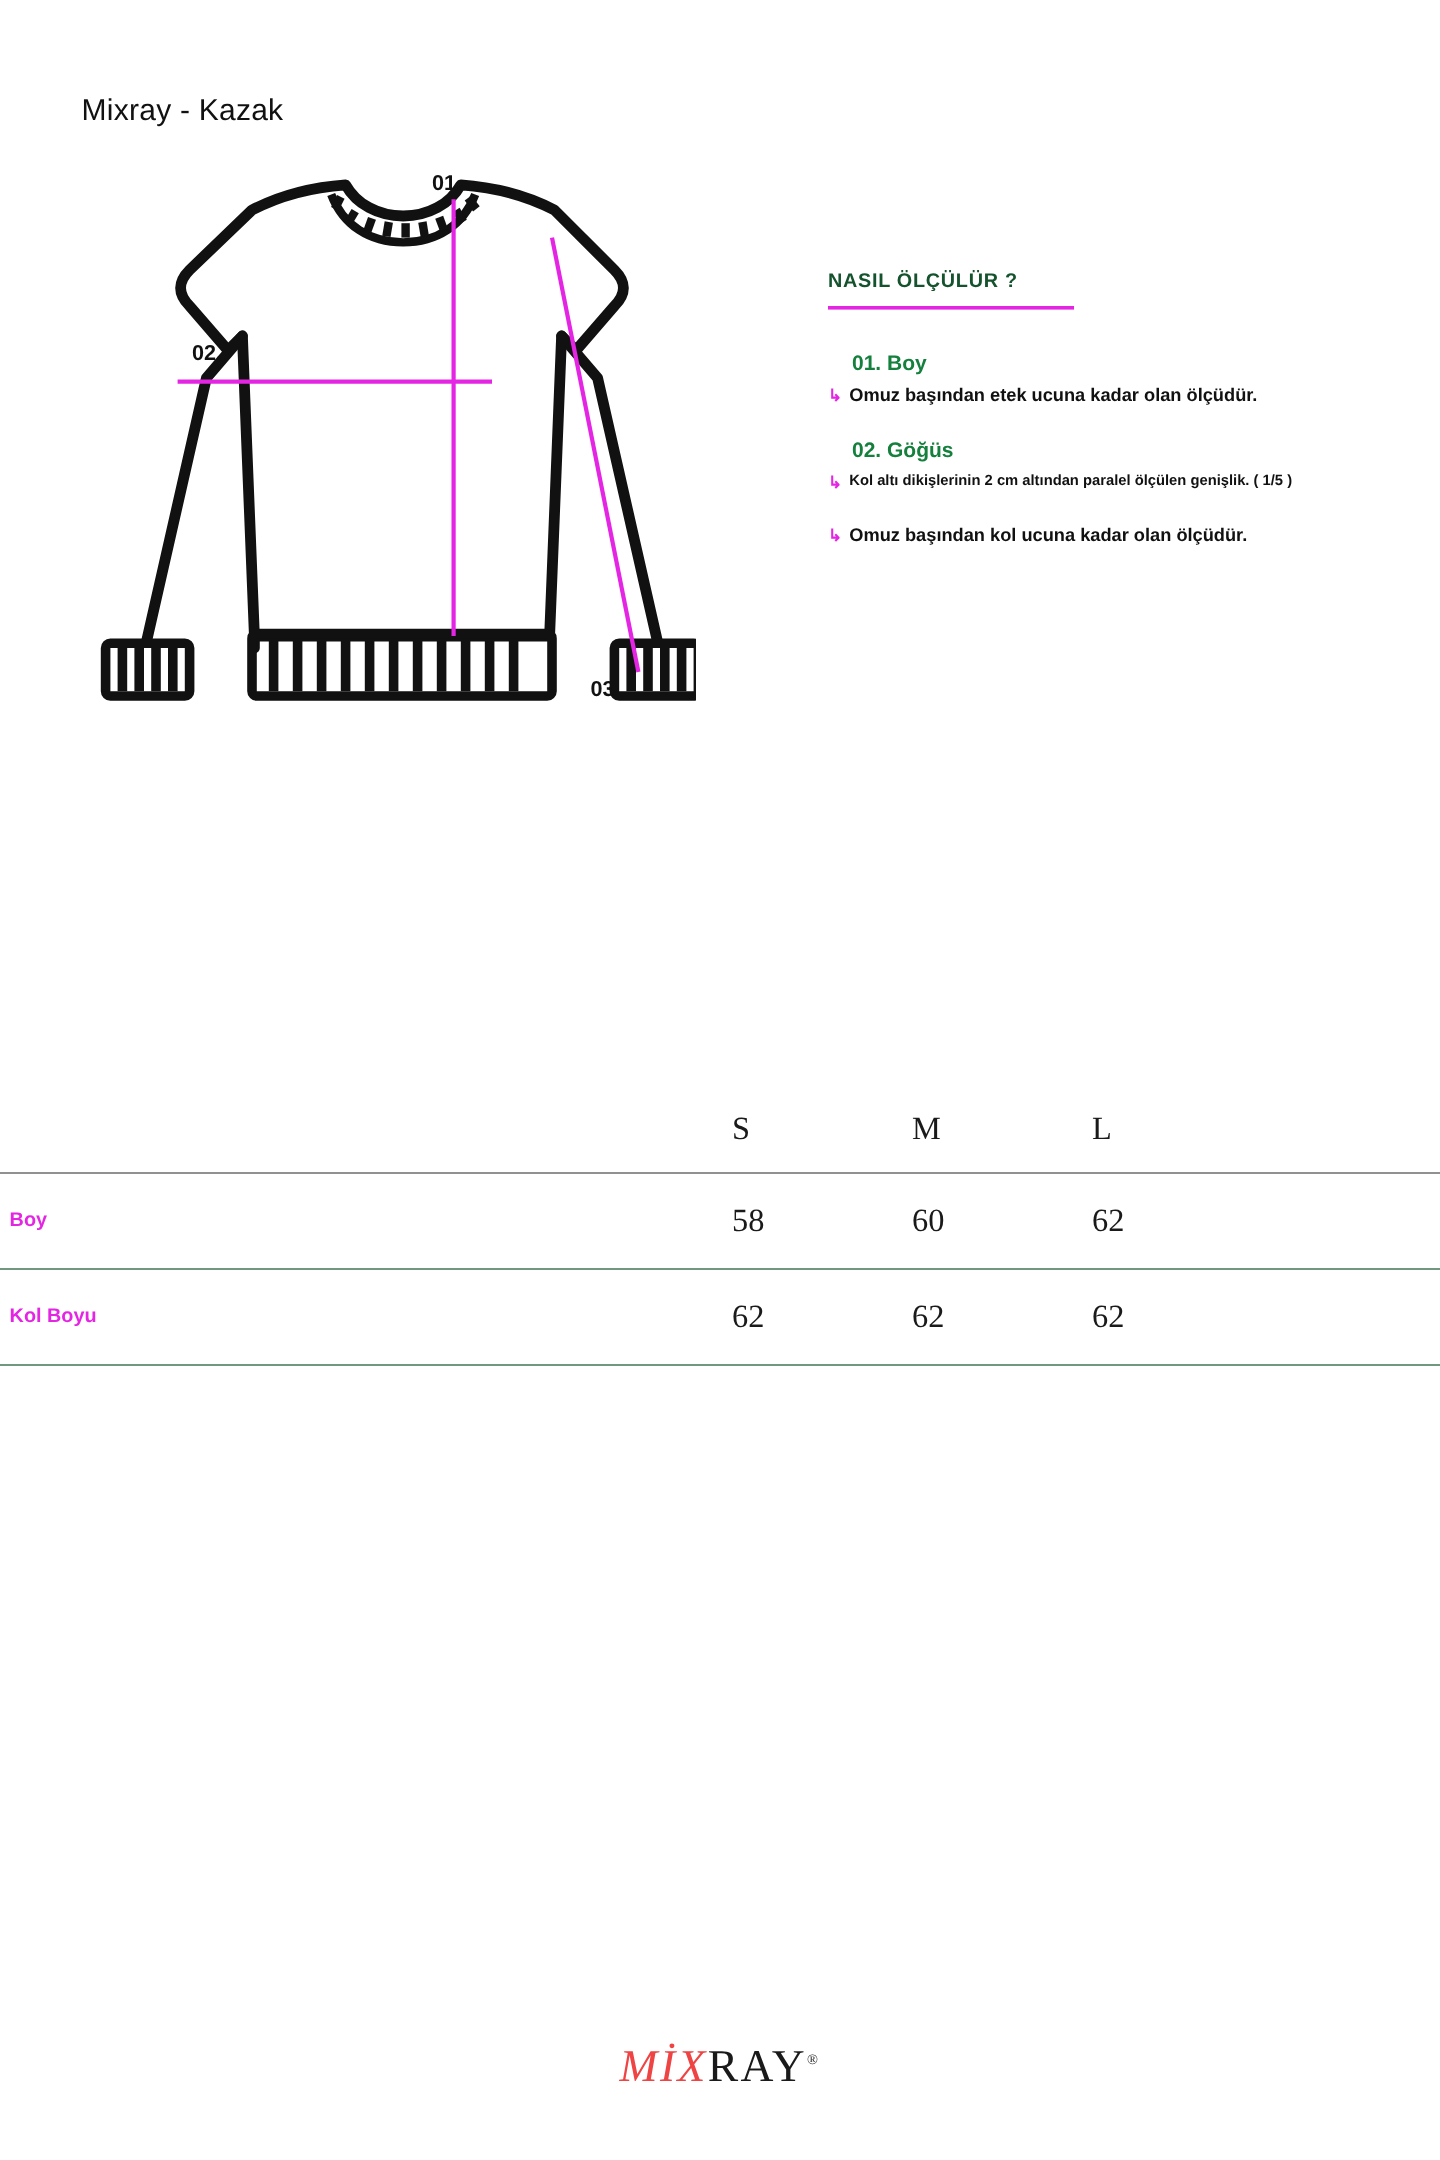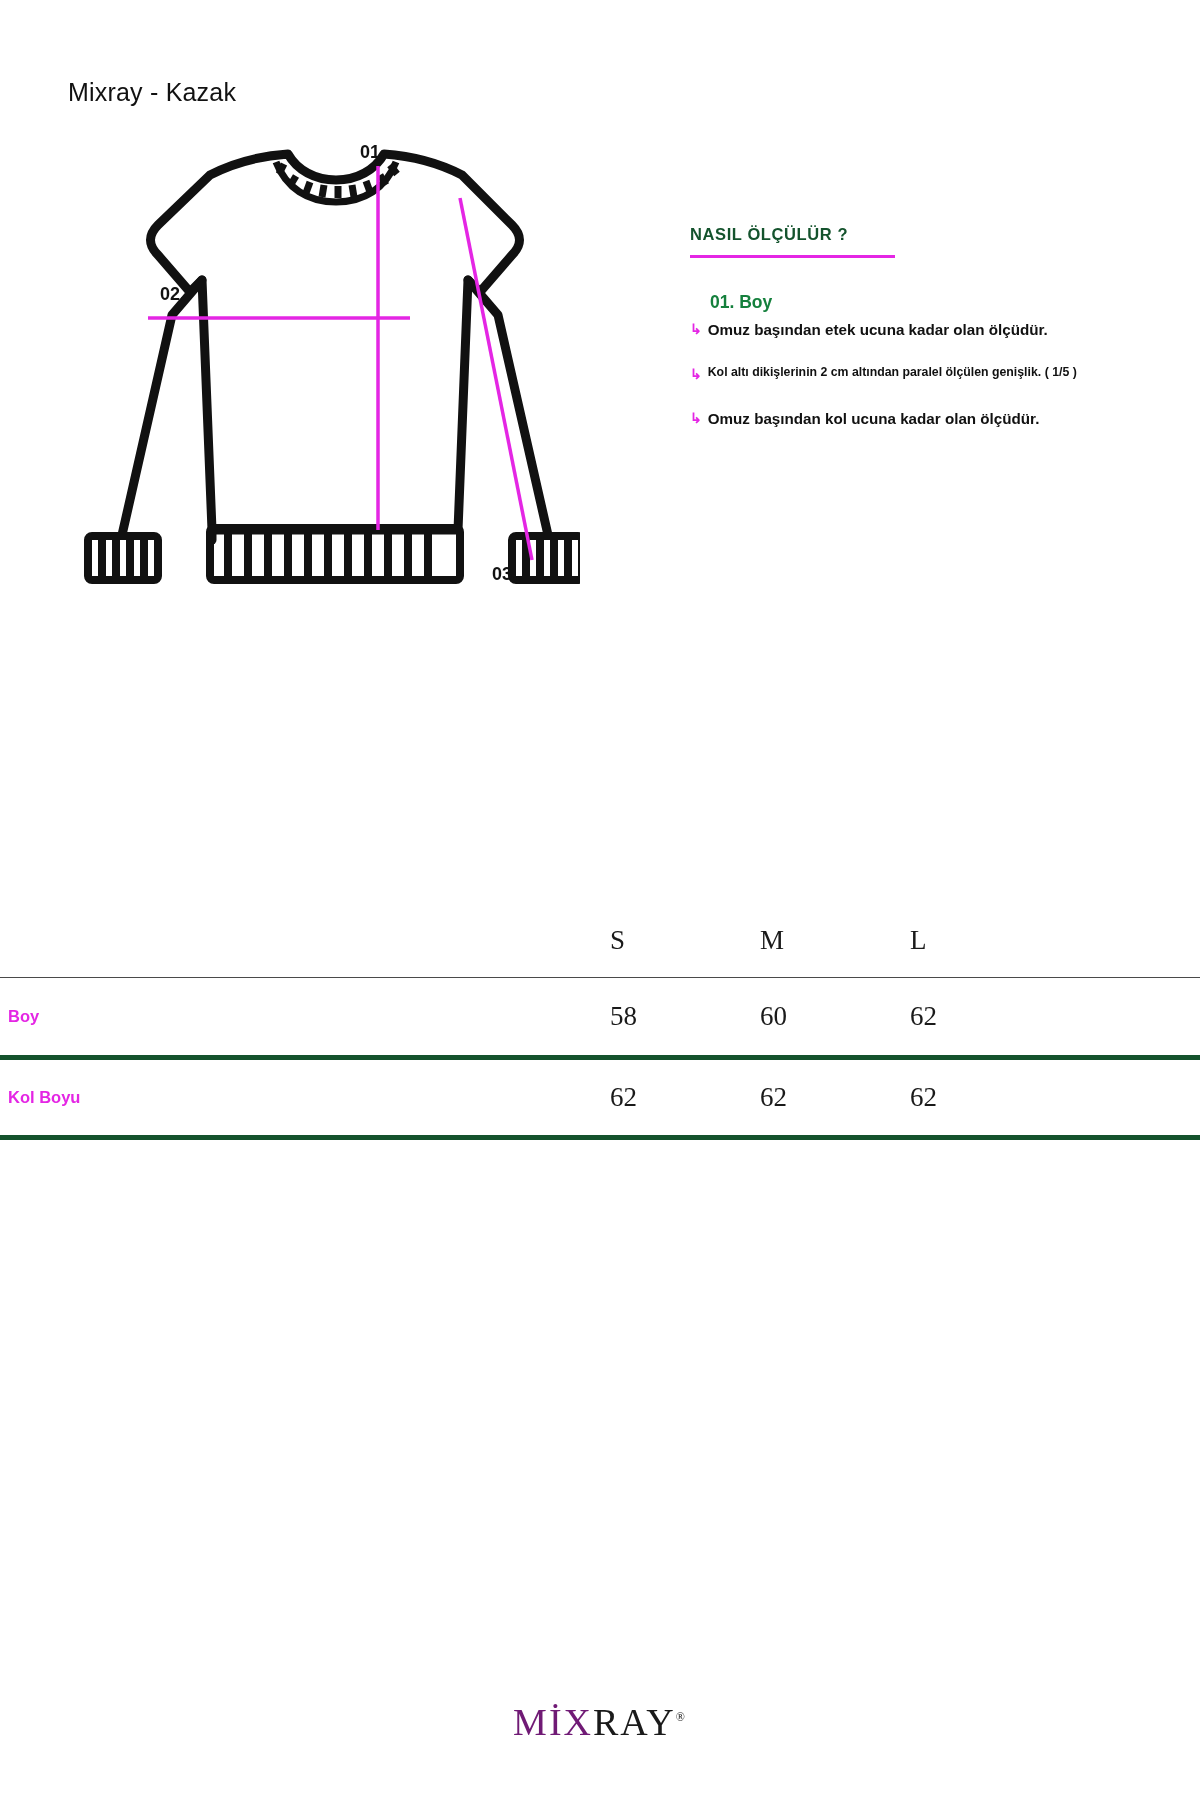--- a/index.html
+++ b/index.html
@@ -102,21 +102,21 @@
     height: 72px;
     vertical-align: middle;
     font-family: "Liberation Serif", serif;
     font-size: 27px;
     font-weight: normal;
     color: #1a1a1a;
   }
   .size-table thead th.head-label { }
   .size-table thead tr { border-bottom: 1px solid #4a4a4a; }
 
-  .size-table tbody tr { border-bottom: 5px solid #14532d; }
+  .size-table tbody tr { border-bottom: 1px solid #14532d; }
   .size-table tbody td {
     height: 80px;
     vertical-align: middle;
   }
   .row-label {
     padding-left: 8px !important;
     font-size: 16.5px;
     font-weight: bold;
     color: #E426E4;
   }
@@ -132,21 +132,21 @@
     position: absolute;
     left: 0;
     top: 1700px;
     width: 1200px;
     text-align: center;
     font-family: "Liberation Serif", serif;
     font-size: 38px;
     letter-spacing: 2px;
     white-space: nowrap;
   }
-  .brand .mix { color: #701a75; }
+  .brand .mix { color: #ef4444; font-style: italic; }
   .brand .ray { color: #1a1a1a; }
   .brand .reg {
     font-size: 12px;
     vertical-align: super;
     color: #1a1a1a;
   }
 </style>
 </head>
 <body>
 
@@ -246,20 +246,21 @@
 
   <div class="howto-block first">
     <div class="howto-head">01. Boy</div>
     <div class="howto-desc">
       <span class="arrow-icon">↳</span>
       <span>Omuz başından etek ucuna kadar olan ölçüdür.</span>
     </div>
   </div>
 
   <div class="howto-block">
+    <div class="howto-head">02. Göğüs</div>
     <div class="howto-desc small">
       <span class="arrow-icon">↳</span>
       <span>Kol altı dikişlerinin 2 cm altından paralel ölçülen genişlik. ( 1/5 )</span>
     </div>
   </div>
 
   <div class="howto-block">
     <div class="howto-desc">
       <span class="arrow-icon">↳</span>
       <span>Omuz başından kol ucuna kadar olan ölçüdür.</span>

